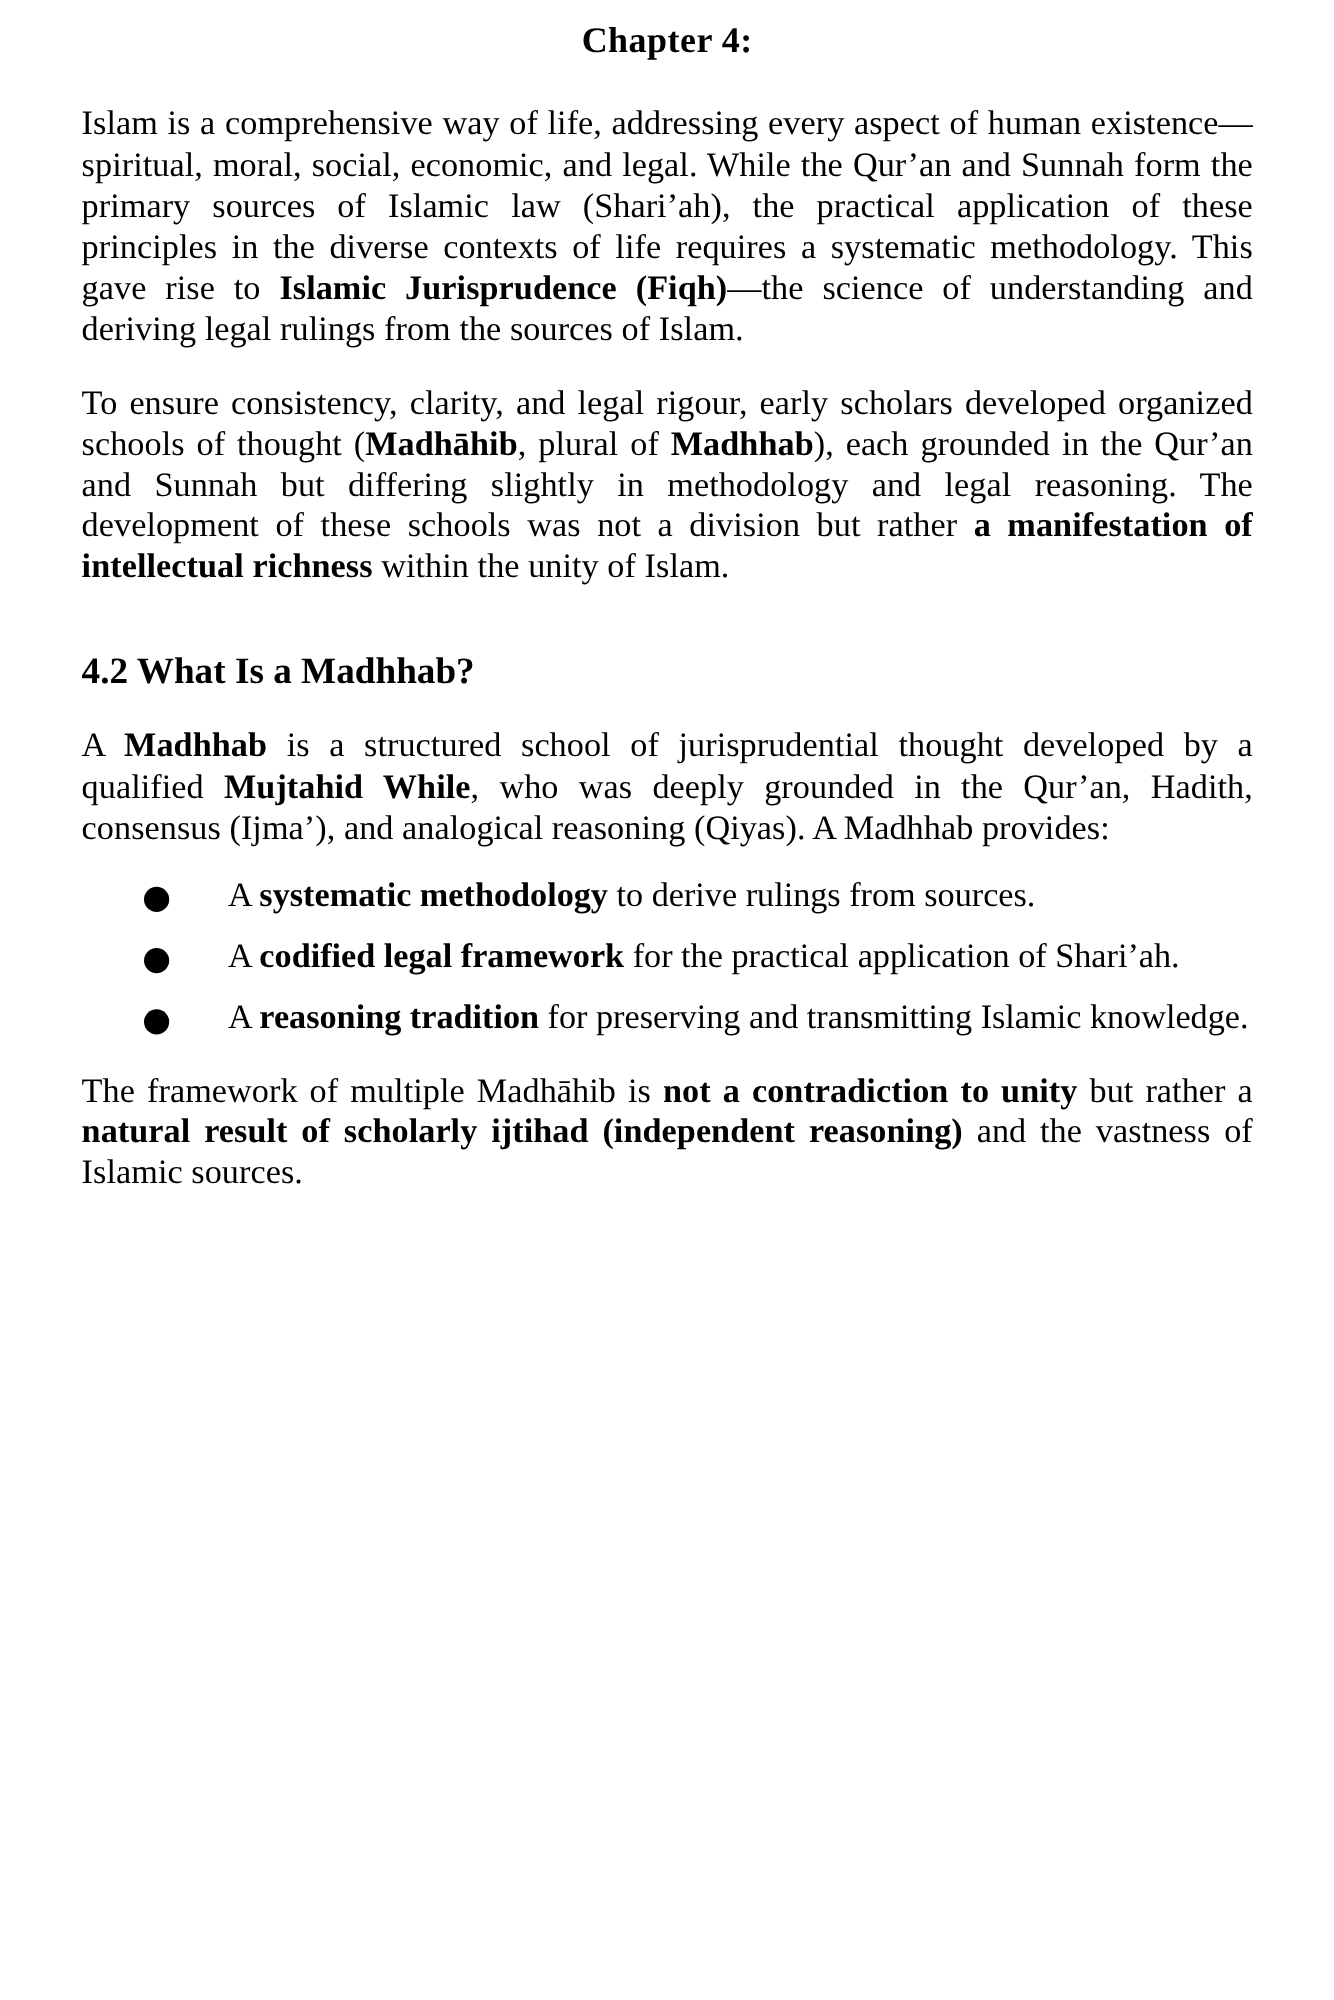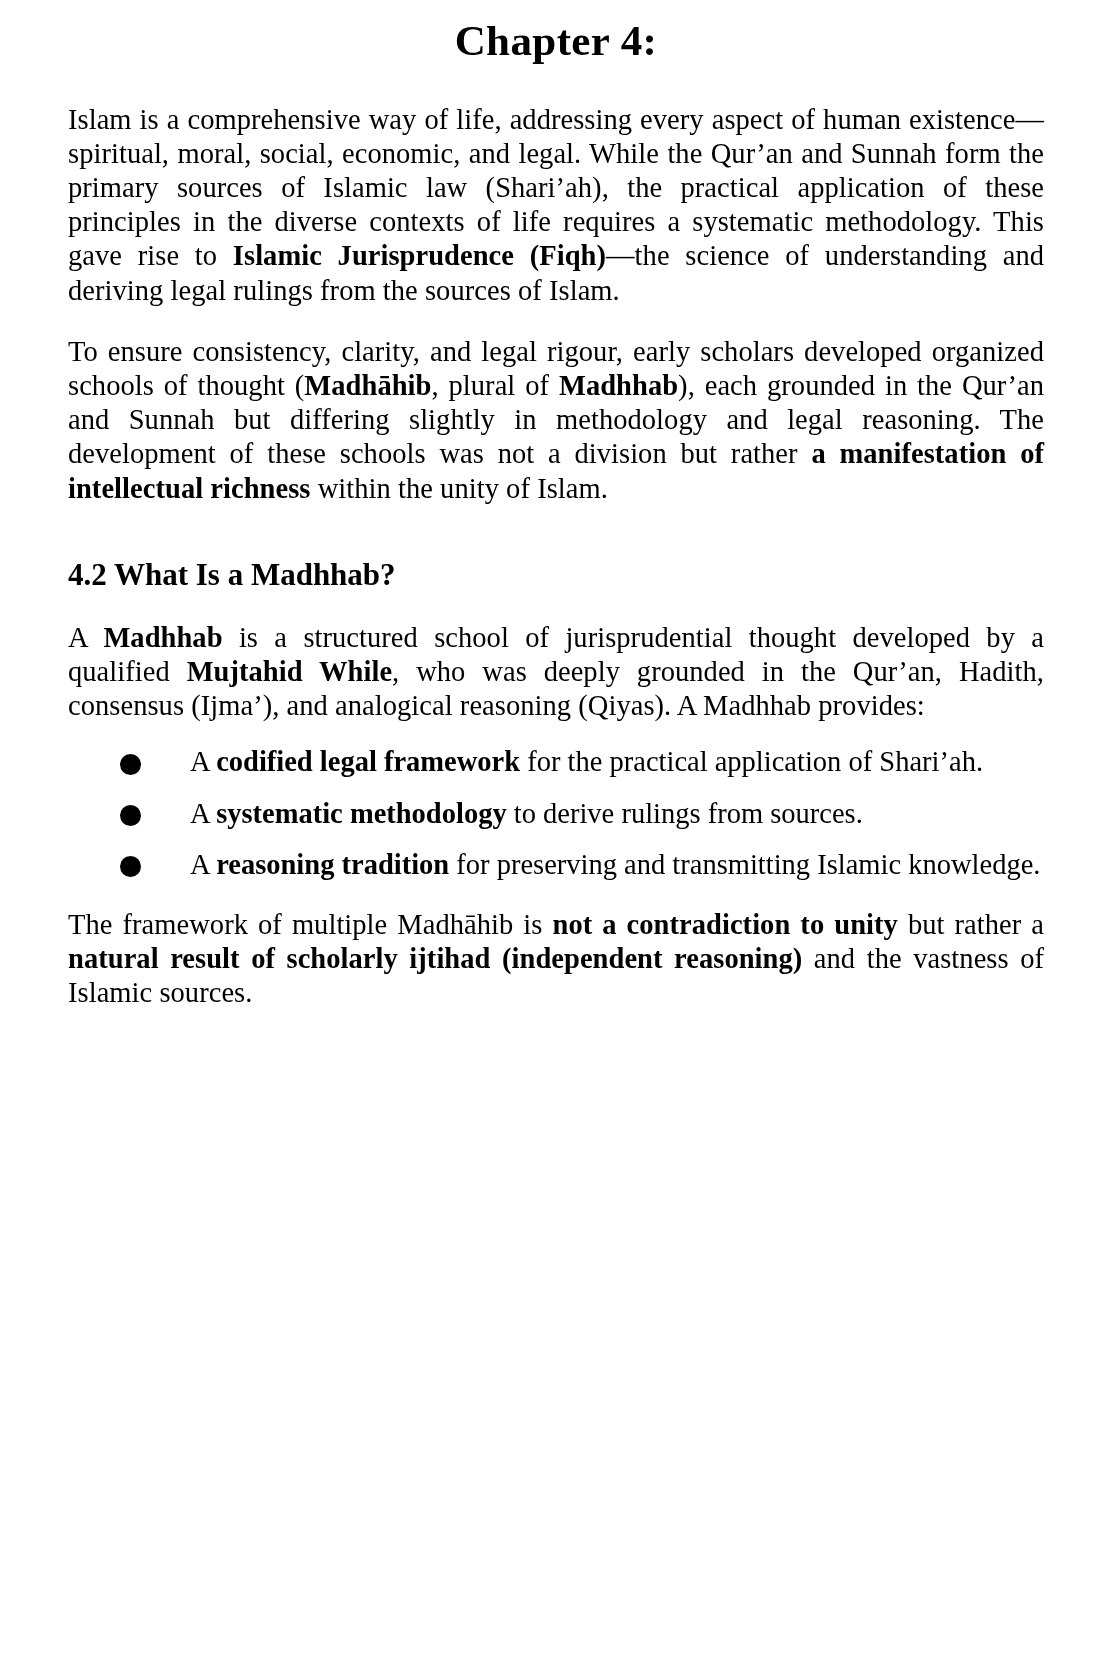--- a/index.html
+++ b/index.html
@@ -18,21 +18,21 @@
   .page {
     position: relative;
     width: 1112px;
     height: 1667px;
     box-sizing: border-box;
     padding: 0 68px 0 68px;
   }
 
   
   .chapter-title {
-    font-size: 43px;
+    font-size: 30px;
     font-weight: bold;
     text-align: center;
     letter-spacing: 0.4px;
     margin: 0;
     padding-top: 16px;
     line-height: 1.18;
   }
   .chapter-subtitle {
     font-size: 33.5px;
     font-weight: bold;
@@ -126,26 +126,26 @@
 
   <p class="para p-gap-3">
     <span>A </span><b>Madhhab</b><span> is a structured school of jurisprudential thought developed by a qualified </span><b>Mujtahid While</b><span>, who was deeply grounded in the Qur’an, Hadith, consensus (Ijma’), and analogical reasoning (Qiyas). A Madhhab provides:</span>
   </p>
 
   <div class="bullet-list-wrap">
     <ul class="bullet-list">
 
       <li class="bullet-item">
         <span class="marker"></span>
-        <span class="btext"><span>A </span><b>codified legal framework</b><span> for the practical application of Shari’ah.</span></span>
+        <span class="btext"><span>A </span><b>systematic methodology</b><span> to derive rulings from sources.</span></span>
       </li>
 
       <li class="bullet-item">
         <span class="marker"></span>
-        <span class="btext"><span>A </span><b>systematic methodology</b><span> to derive rulings from sources.</span></span>
+        <span class="btext"><span>A </span><b>codified legal framework</b><span> for the practical application of Shari’ah.</span></span>
       </li>
 
       <li class="bullet-item">
         <span class="marker"></span>
         <span class="btext"><span>A </span><b>reasoning tradition</b><span> for preserving and transmitting Islamic knowledge.</span></span>
       </li>
 
     </ul>
   </div>
 

